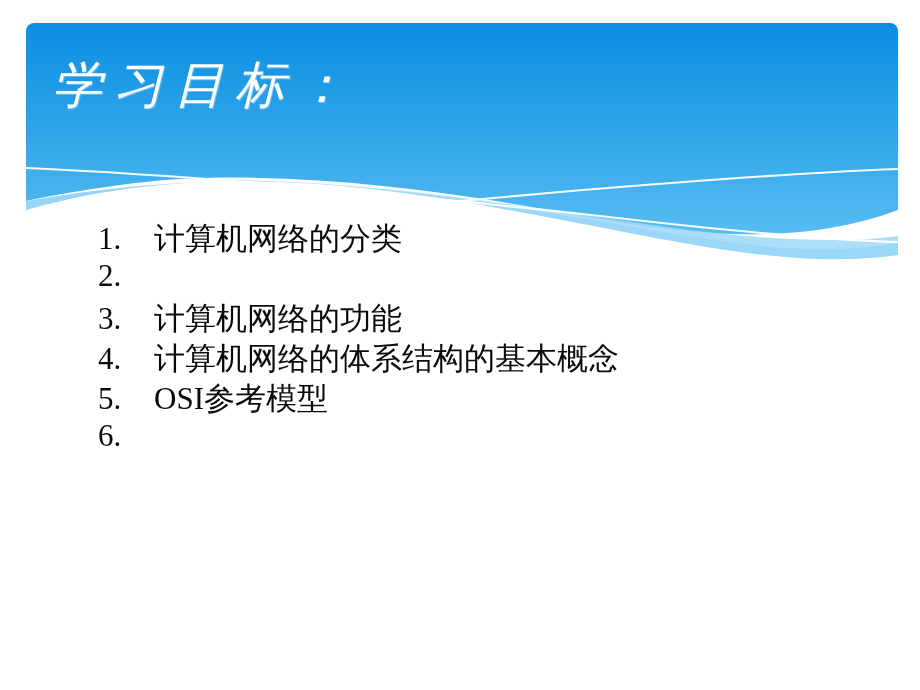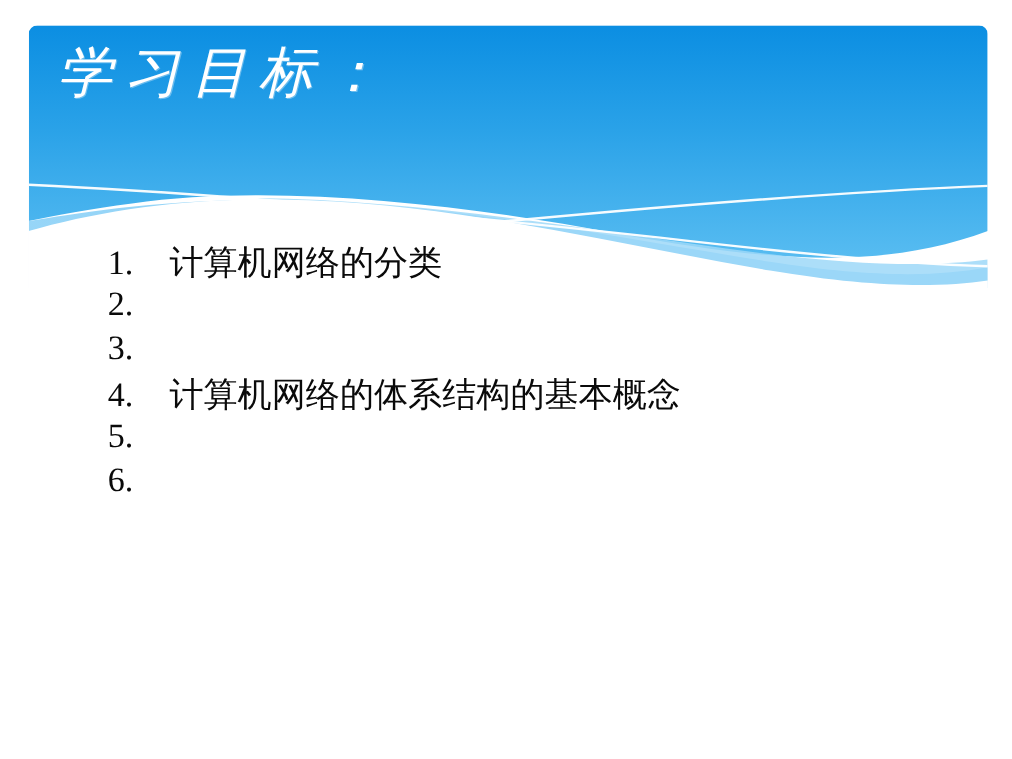--- a/index.html
+++ b/index.html
@@ -21,21 +21,21 @@
     position: absolute;
     left: 0;
     top: 0;
     width: 920px;
     height: 690px;
     display: block;
   }
   .slide-title {
     position: absolute;
     left: 52px;
-    top: 40px;
+    top: 59px;
     color: #ffffff;
     font-size: 50px;
     line-height: 1.05;
     letter-spacing: 11px;
     font-family: "DejaVu Serif", "Liberation Serif", serif;
     font-weight: 400;
     font-style: italic;
     text-shadow: 1px 1px 0 rgba(255,255,255,0.35);
     white-space: nowrap;
   }
@@ -133,29 +133,31 @@
         <span class="obj-num">1.</span>
         <span class="obj-text">计算机网络的分类</span>
       </li>
 
       <li class="obj-item">
         <span class="obj-num">2.</span>
       </li>
 
       <li class="obj-item">
         <span class="obj-num">3.</span>
+        <span class="obj-text">计算机网络的功能</span>
       </li>
 
       <li class="obj-item">
         <span class="obj-num">4.</span>
         <span class="obj-text">计算机网络的体系结构的基本概念</span>
       </li>
 
       <li class="obj-item">
         <span class="obj-num">5.</span>
+        <span class="obj-text">OSI参考模型</span>
       </li>
 
       <li class="obj-item">
         <span class="obj-num">6.</span>
       </li>
 
     </ol>
   </div>
 
 </div>

